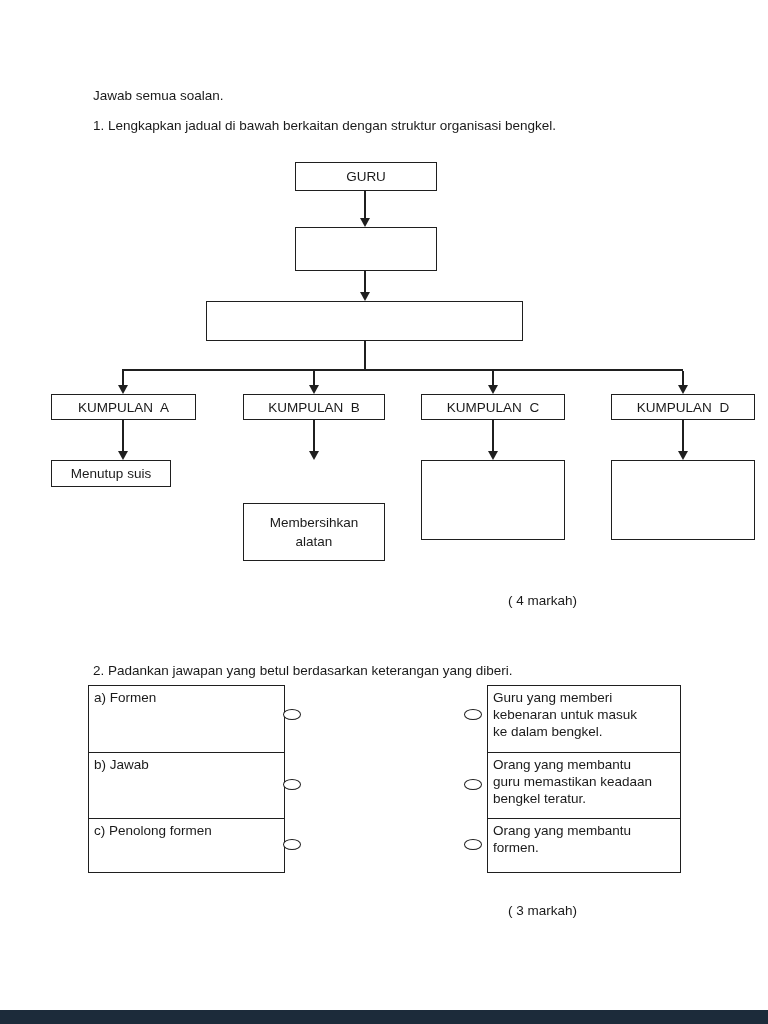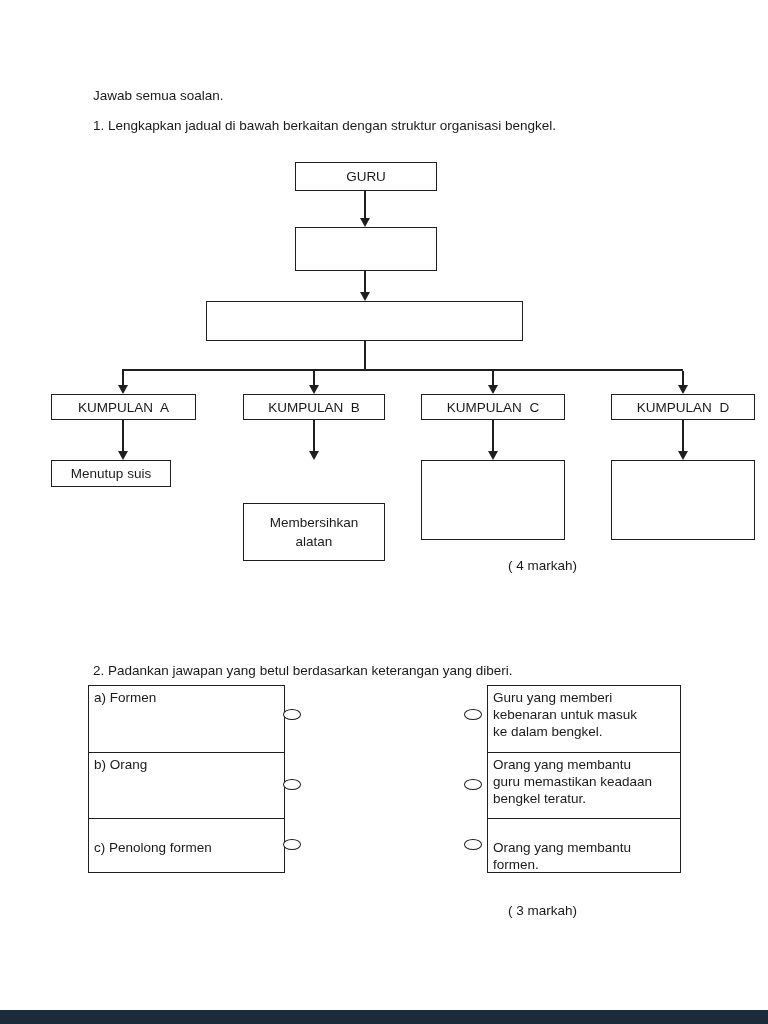--- a/index.html
+++ b/index.html
@@ -40,21 +40,21 @@
     position: absolute;
     border: 1.5px solid #1f1f1f;
     background: #ffffff;
   }
   .match-row {
     border-bottom: 1.5px solid #1f1f1f;
     padding: 3px 5px;
     line-height: 17px;
     overflow: hidden;
   }
-  .match-row.last { border-bottom: none; margin-top: 17px; }
+  .match-row.last { border-bottom: none; }
   .oval {
     position: absolute;
     width: 18px; height: 11px;
     border: 1.5px solid #1f1f1f;
     border-radius: 50%;
     background: #ffffff;
   }
   .task-wrap { max-width: 110px; margin: 0 auto; line-height: 19px; }
   .footer-bar {
     position: absolute;
@@ -119,30 +119,30 @@
 
   <div class="box center" style="left:51px; top:460px; width:120px; height:27px;">
     <span>Menutup suis</span>
   </div>
   <div class="box center" style="left:243px; top:460px; width:142px; height:58px;margin-top:43px;">
     <div class="task-wrap">Membersihkan alatan</div>
   </div>
   <div class="box" style="left:421px; top:460px; width:144px; height:80px;"></div>
   <div class="box" style="left:611px; top:460px; width:144px; height:80px;"></div>
 
-  <div class="txt" style="left:508px; top:558px;">( 4 markah)</div>
+  <div class="txt" style="left:508px; top:593px;">( 4 markah)</div>
 
   <div class="txt" style="left:93px; top:652px;margin-top:11px;">2. Padankan jawapan yang betul berdasarkan keterangan yang diberi.</div>
 
   <div class="match-table" style="left:88px; top:685px; width:197px; height:188px;">
     <div class="match-row" style="height:67px;">
       <span>a) Formen</span>
     </div>
     <div class="match-row" style="height:66px;">
-      <span>b) Orang</span>
+      <span>b) Jawab</span>
     </div>
     <div class="match-row last" style="height:52px;">
       <span>c) Penolong formen</span>
     </div>
   </div>
 
   <div class="match-table" style="left:487px; top:685px; width:194px; height:188px;">
     <div class="match-row" style="height:67px;">
       <div>Guru yang memberi</div>
       <div>kebenaran untuk masuk</div>

